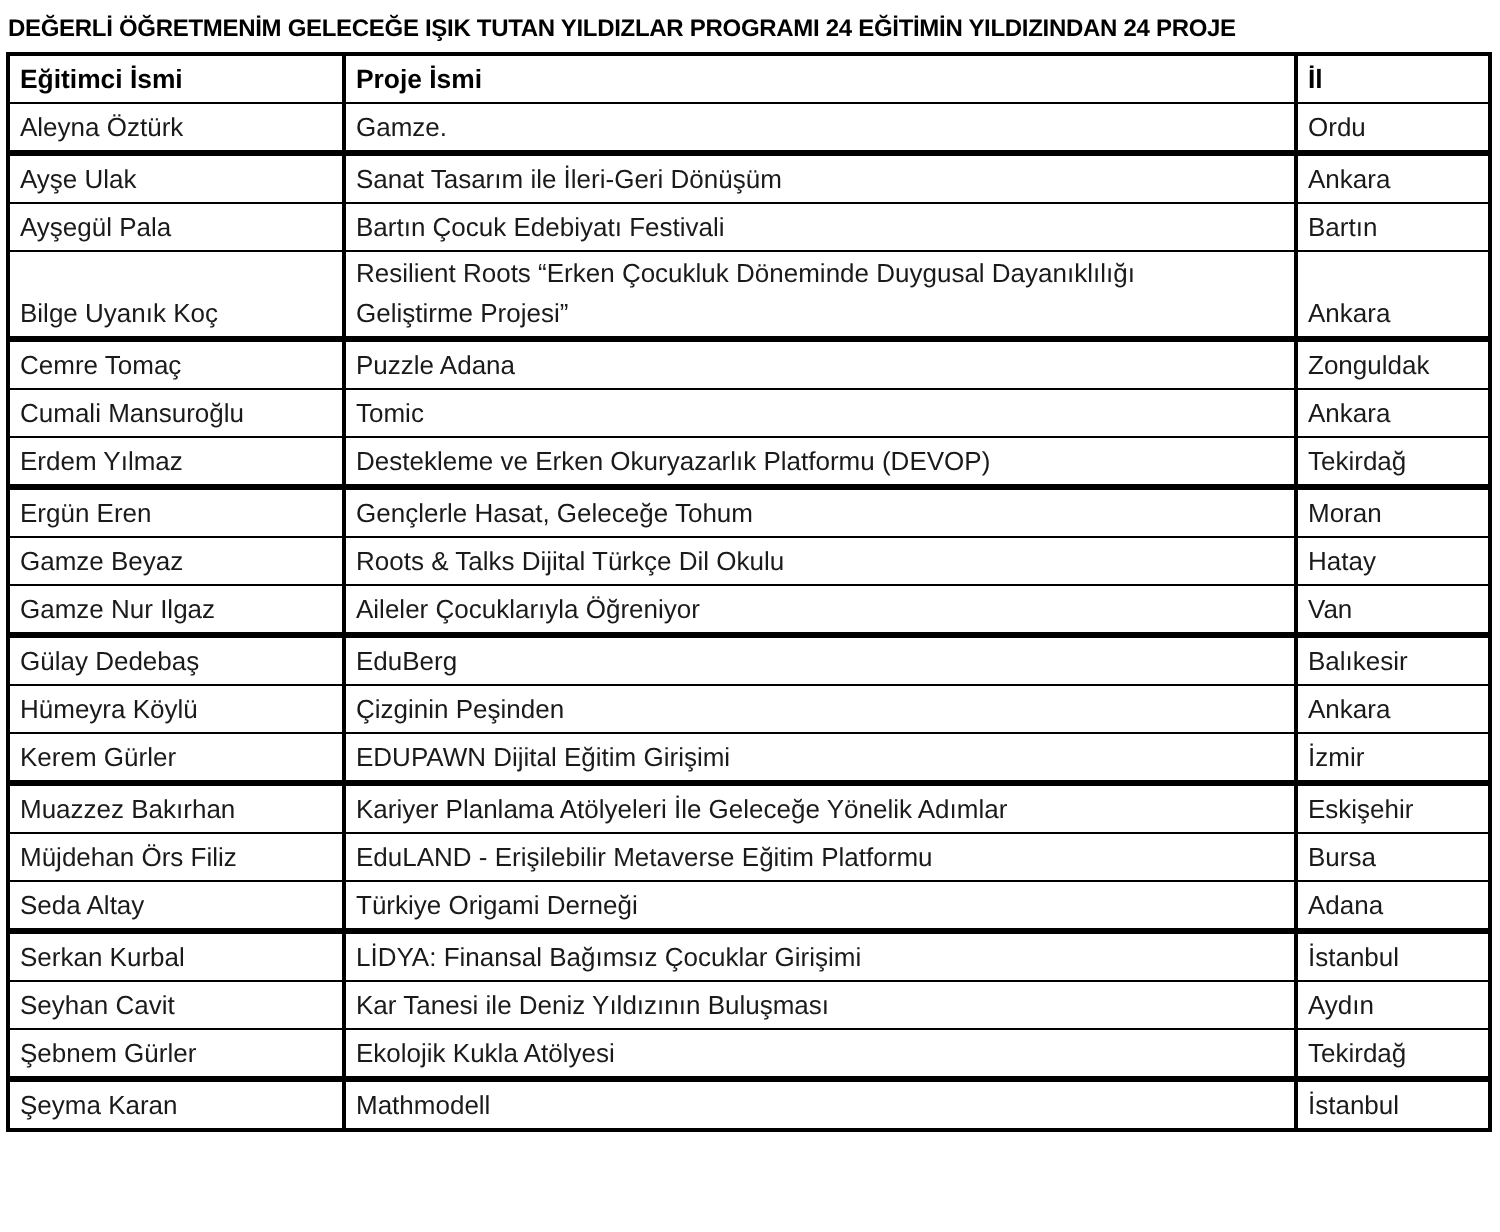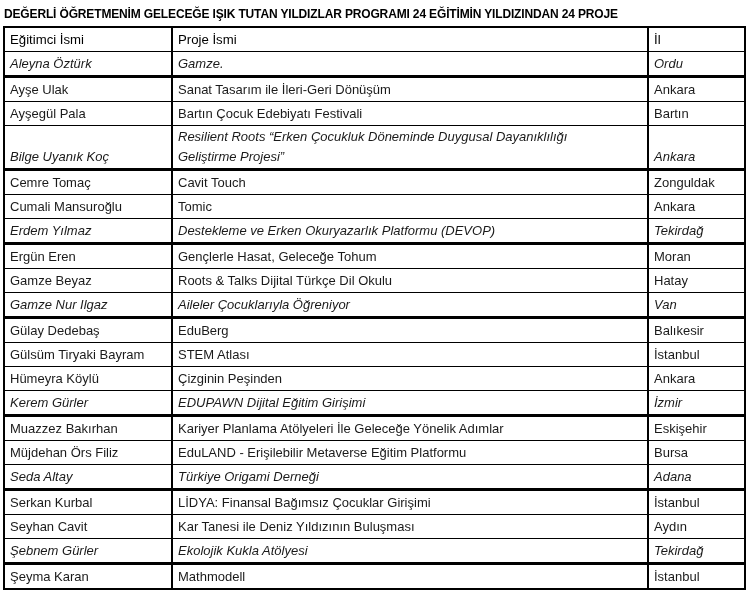--- a/index.html
+++ b/index.html
@@ -39,33 +39,32 @@
     padding: 1px 4px 2px 5px;
     height: 20px;
     line-height: 19.5px;
     vertical-align: bottom;
     text-align: left;
     overflow: hidden;
     box-sizing: content-box;
   }
   th {
     font-size: 13.2px;
-    font-weight: normal;
+    font-weight: bold;
     color: #000000;
   }
   td {
     font-size: 13px;
   }
   td.project {
     white-space: pre-line;
   }
   tr.group-end th,
   tr.group-end td {
     border-bottom-width: 3px;
-    font-style: italic;
   }
 </style>
 </head>
 <body>
 
 <div class="page">
   <div class="doc-title">DEĞERLİ ÖĞRETMENİM GELECEĞE IŞIK TUTAN YILDIZLAR PROGRAMI 24 EĞİTİMİN YILDIZINDAN 24 PROJE</div>
 
   <table class="projects">
     <colgroup>
@@ -97,21 +96,21 @@
     <td class="city">Bartın</td>
   </tr>
         <tr class="group-end">
     <td class="name">Bilge Uyanık Koç</td>
     <td class="project">Resilient Roots “Erken Çocukluk Döneminde Duygusal Dayanıklılığı
 Geliştirme Projesi”</td>
     <td class="city">Ankara</td>
   </tr>
         <tr>
     <td class="name">Cemre Tomaç</td>
-    <td class="project">Cavit Touch</td>
+    <td class="project">Puzzle Adana</td>
     <td class="city">Zonguldak</td>
   </tr>
         <tr>
     <td class="name">Cumali Mansuroğlu</td>
     <td class="project">Tomic</td>
     <td class="city">Ankara</td>
   </tr>
         <tr class="group-end">
     <td class="name">Erdem Yılmaz</td>
     <td class="project">Destekleme ve Erken Okuryazarlık Platformu (DEVOP)</td>
@@ -129,25 +128,20 @@
   </tr>
         <tr class="group-end">
     <td class="name">Gamze Nur Ilgaz</td>
     <td class="project">Aileler Çocuklarıyla Öğreniyor</td>
     <td class="city">Van</td>
   </tr>
         <tr>
     <td class="name">Gülay Dedebaş</td>
     <td class="project">EduBerg</td>
     <td class="city">Balıkesir</td>
-  </tr>
-        <tr>
-    <td class="name">Gülsüm Tiryaki Bayram</td>
-    <td class="project">STEM Atlası</td>
-    <td class="city">İstanbul</td>
   </tr>
         <tr>
     <td class="name">Hümeyra Köylü</td>
     <td class="project">Çizginin Peşinden</td>
     <td class="city">Ankara</td>
   </tr>
         <tr class="group-end">
     <td class="name">Kerem Gürler</td>
     <td class="project">EDUPAWN Dijital Eğitim Girişimi</td>
     <td class="city">İzmir</td>

